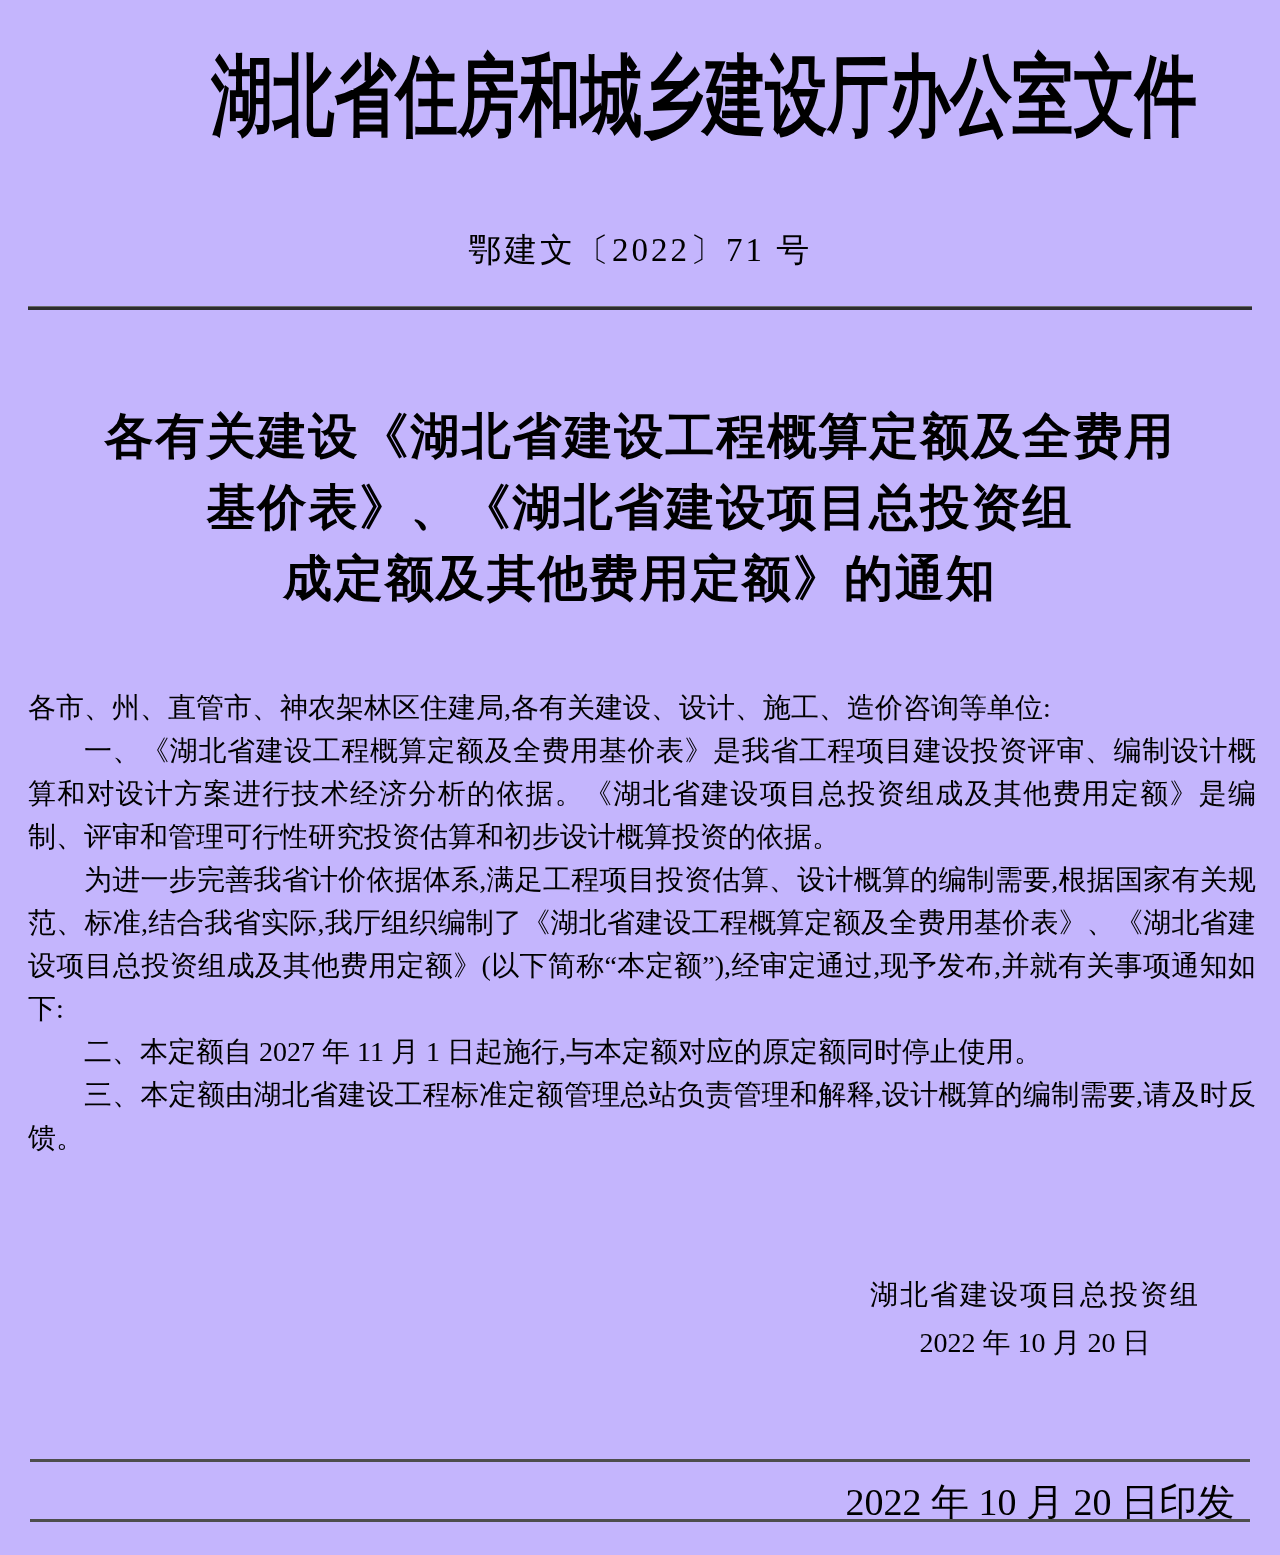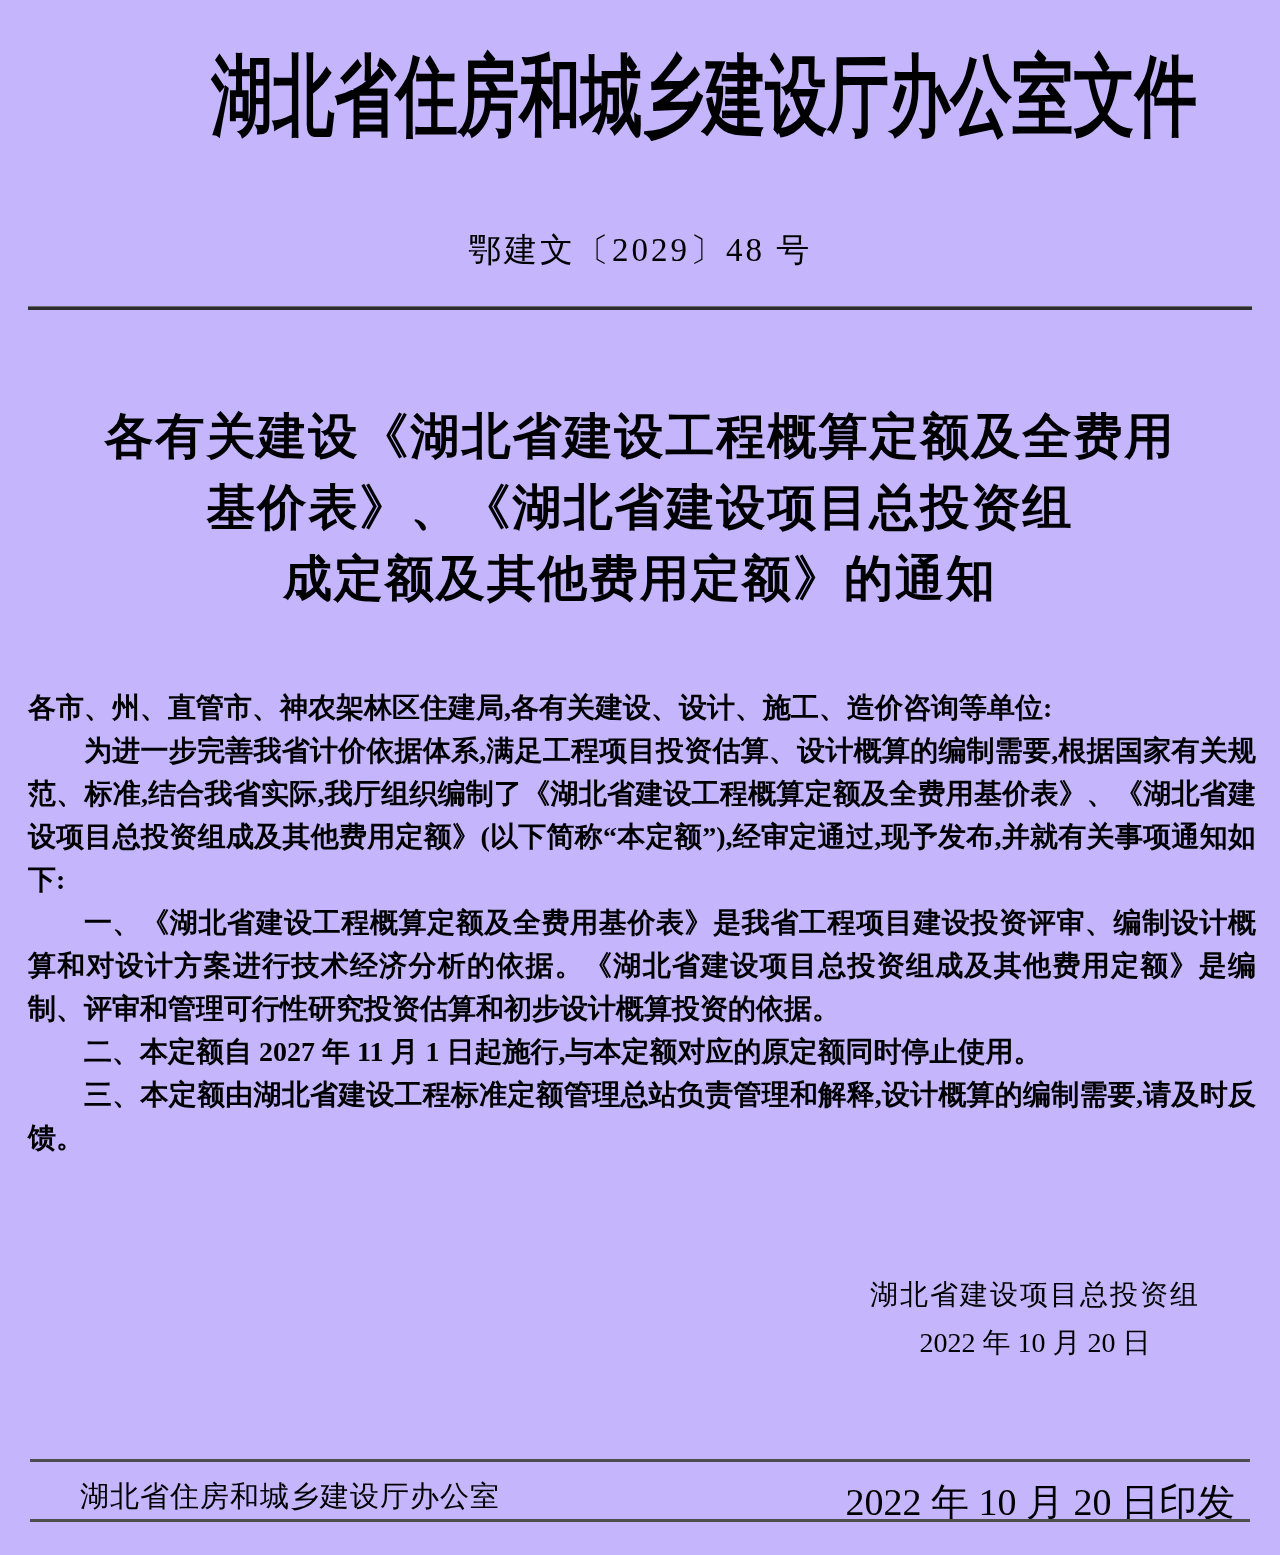--- a/index.html
+++ b/index.html
@@ -74,21 +74,21 @@
   
   .body-text {
     position: absolute;
     top: 686px;
     left: 28px;
     width: 1228px;
     font-size: 28px;
     line-height: 43px;
     text-align: justify;
   }
-  .body-text p { margin: 0; font-weight: bold; }
+  .body-text p { margin: 0; }
   .body-text p.indent { text-indent: 2em; }
 
   
   .signature {
     position: absolute;
     top: 1271px;
     right: 80px;
     text-align: center;
     font-size: 28px;
     line-height: 48px;
@@ -124,41 +124,40 @@
 </style>
 </head>
 <body>
 
 <div class="page">
 
   <div class="header-title">
     <span>湖北省住房和城乡建设厅办公室文件</span>
   </div>
 
-  <div class="doc-number">鄂建文〔2029〕48 号</div>
+  <div class="doc-number">鄂建文〔2022〕71 号</div>
 
   <div class="rule-main"></div>
 
   <div class="doc-title">
     <div>各有关建设《湖北省建设工程概算定额及全费用</div>
     <div>基价表》、《湖北省建设项目总投资组</div>
     <div>成定额及其他费用定额》的通知</div>
   </div>
 
   <div class="body-text">
     <p>各市、州、直管市、神农架林区住建局,各有关建设、设计、施工、造价咨询等单位:</p>
+    <p class="indent">一、《湖北省建设工程概算定额及全费用基价表》是我省工程项目建设投资评审、编制设计概算和对设计方案进行技术经济分析的依据。《湖北省建设项目总投资组成及其他费用定额》是编制、评审和管理可行性研究投资估算和初步设计概算投资的依据。</p>
     <p class="indent">为进一步完善我省计价依据体系,满足工程项目投资估算、设计概算的编制需要,根据国家有关规范、标准,结合我省实际,我厅组织编制了《湖北省建设工程概算定额及全费用基价表》、《湖北省建设项目总投资组成及其他费用定额》(以下简称“本定额”),经审定通过,现予发布,并就有关事项通知如下:</p>
-    <p class="indent">一、《湖北省建设工程概算定额及全费用基价表》是我省工程项目建设投资评审、编制设计概算和对设计方案进行技术经济分析的依据。《湖北省建设项目总投资组成及其他费用定额》是编制、评审和管理可行性研究投资估算和初步设计概算投资的依据。</p>
     <p class="indent">二、本定额自 2027 年 11 月 1 日起施行,与本定额对应的原定额同时停止使用。</p>
     <p class="indent">三、本定额由湖北省建设工程标准定额管理总站负责管理和解释,设计概算的编制需要,请及时反馈。</p>
   </div>
 
   <div class="signature">
     <div class="sig-org">湖北省建设项目总投资组</div>
     <div class="sig-date">2022 年 10 月 20 日</div>
   </div>
 
   <div class="footer-rule top"></div>
-  <div class="footer-left">湖北省住房和城乡建设厅办公室</div>
   <div class="footer-right">2022 年 10 月 20 日印发</div>
   <div class="footer-rule bottom"></div>
 
 </div>
 
 </body></html>

